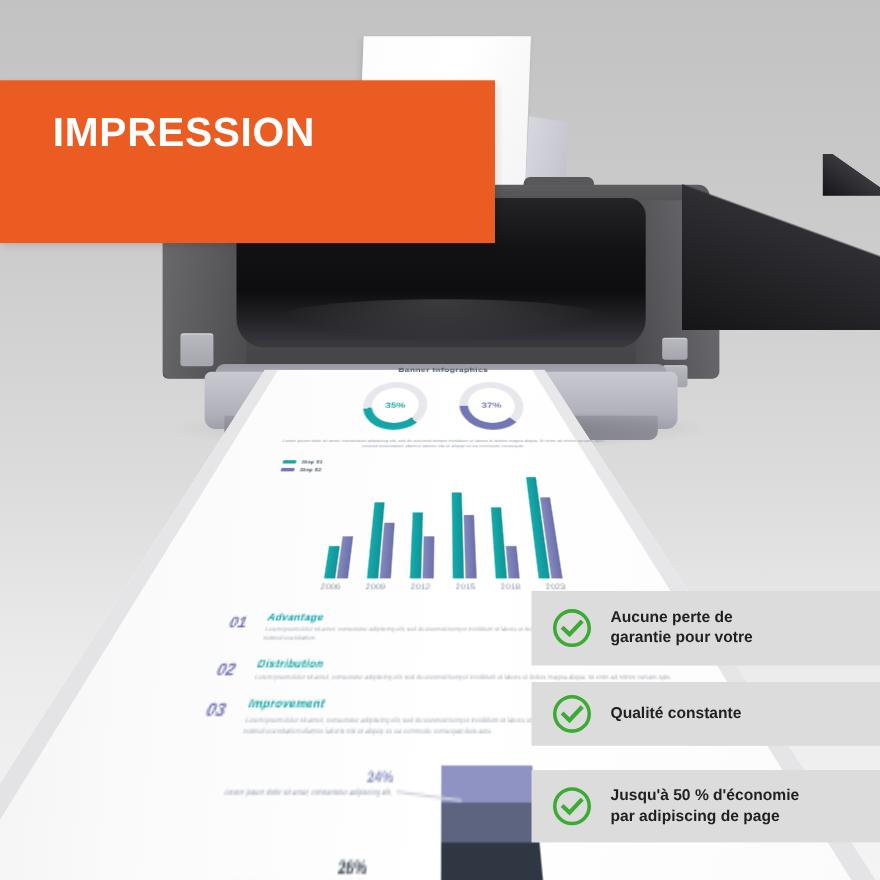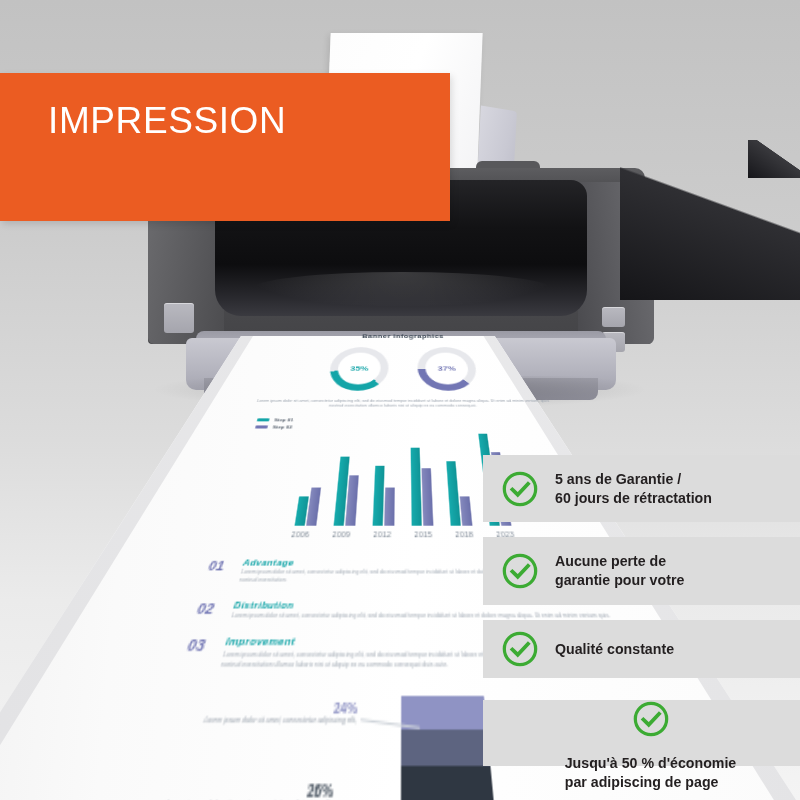--- a/index.html
+++ b/index.html
@@ -250,41 +250,41 @@
     position: absolute;
     left: 0; top: 73px;
     width: 450px; height: 148px;
     background: #eb5c22;
     color: #ffffff;
     box-shadow: 2px 3px 7px rgba(0,0,0,0.13);
   }
   .banner-inner {
     padding: 26px 12px 0 48px;
     font-size: 37px;
-    font-weight: normal;
+    font-weight: bold;
     line-height: 1.18;
     letter-spacing: .6px;
   }
 
   
   .feature {
     position: absolute;
     left: 483px;
     width: 317px;
     background: #dcdcdc;
     display: flex;
     align-items: center;
     gap: 16px;
     padding-left: 18px;
     box-sizing: border-box;
   }
   .f1 { top: 455px; height: 67px; }
   .f2 { top: 537px; height: 68px; }
   .f3 { top: 620px; height: 58px; }
-  .f4 { top: 700px; height: 66px; flex-direction: column; }
+  .f4 { top: 700px; height: 66px; }
 
   .check {
     flex: 0 0 38px; width: 38px; height: 38px;
   }
   .feature .flabel {
     font-size: 14.2px;
     font-weight: bold;
     line-height: 1.32;
     color: #231f20;
     letter-spacing: 0;
@@ -432,32 +432,20 @@
     </div>
 
   </div>
 
   <div class="banner">
     <div class="banner-inner">
       <div>IMPRESSION</div>
     </div>
   </div>
 
-  <div class="feature f1">
-    <span class="check">
-      <svg viewBox="0 0 40 40" width="38" height="38">
-          <circle cx="20" cy="20" r="16.5" fill="none" stroke="#3cab33" stroke-width="3.4"></circle>
-          <path d="M12 20.6 L17.6 26 L28.4 14.6" fill="none" stroke="#3cab33" stroke-width="4" stroke-linecap="square"></path>
-        </svg>
-    </span>
-    <span class="flabel">
-      <span>5 ans de Garantie /</span><br>
-      <span>60 jours de rétractation</span>
-    </span>
-  </div>
 
   <div class="feature f3">
     <span class="check">
       <svg viewBox="0 0 40 40" width="38" height="38">
           <circle cx="20" cy="20" r="16.5" fill="none" stroke="#3cab33" stroke-width="3.4"></circle>
           <path d="M12 20.6 L17.6 26 L28.4 14.6" fill="none" stroke="#3cab33" stroke-width="4" stroke-linecap="square"></path>
         </svg>
     </span>
     <span class="flabel">Qualité constante</span>
   </div>

